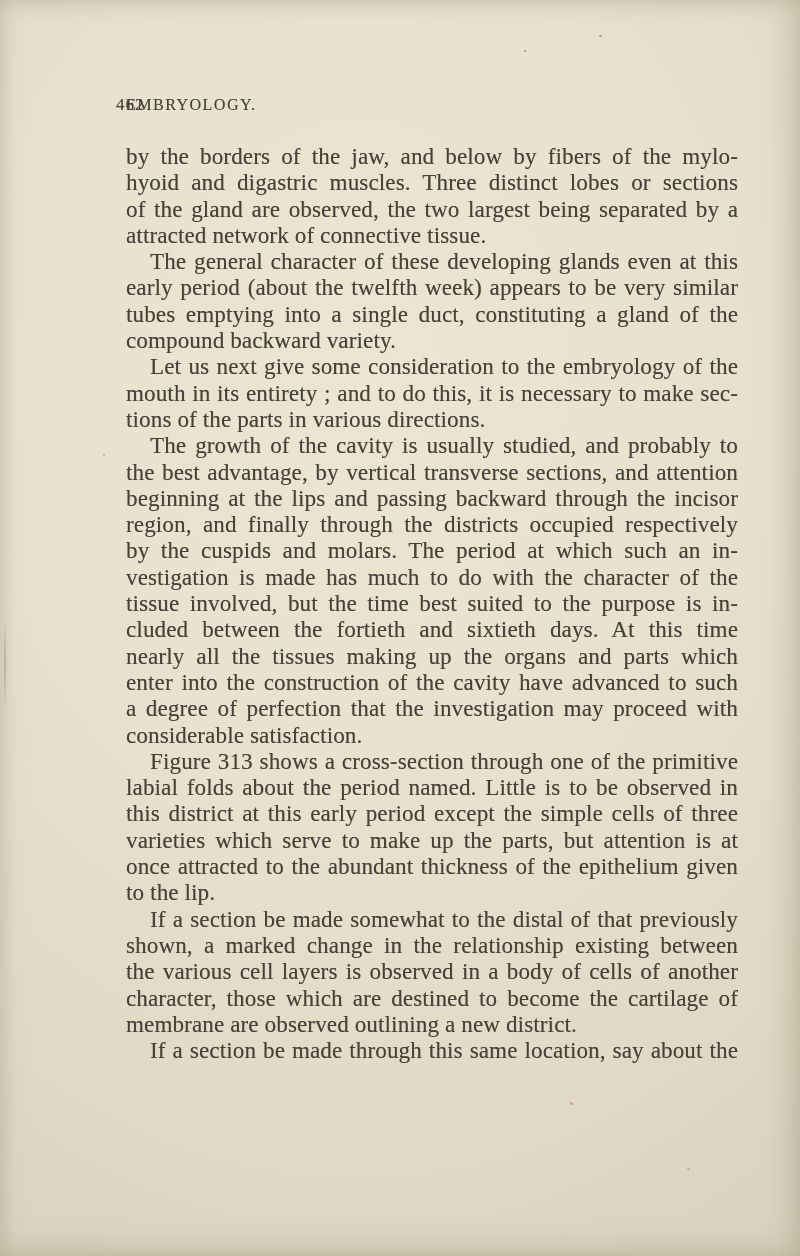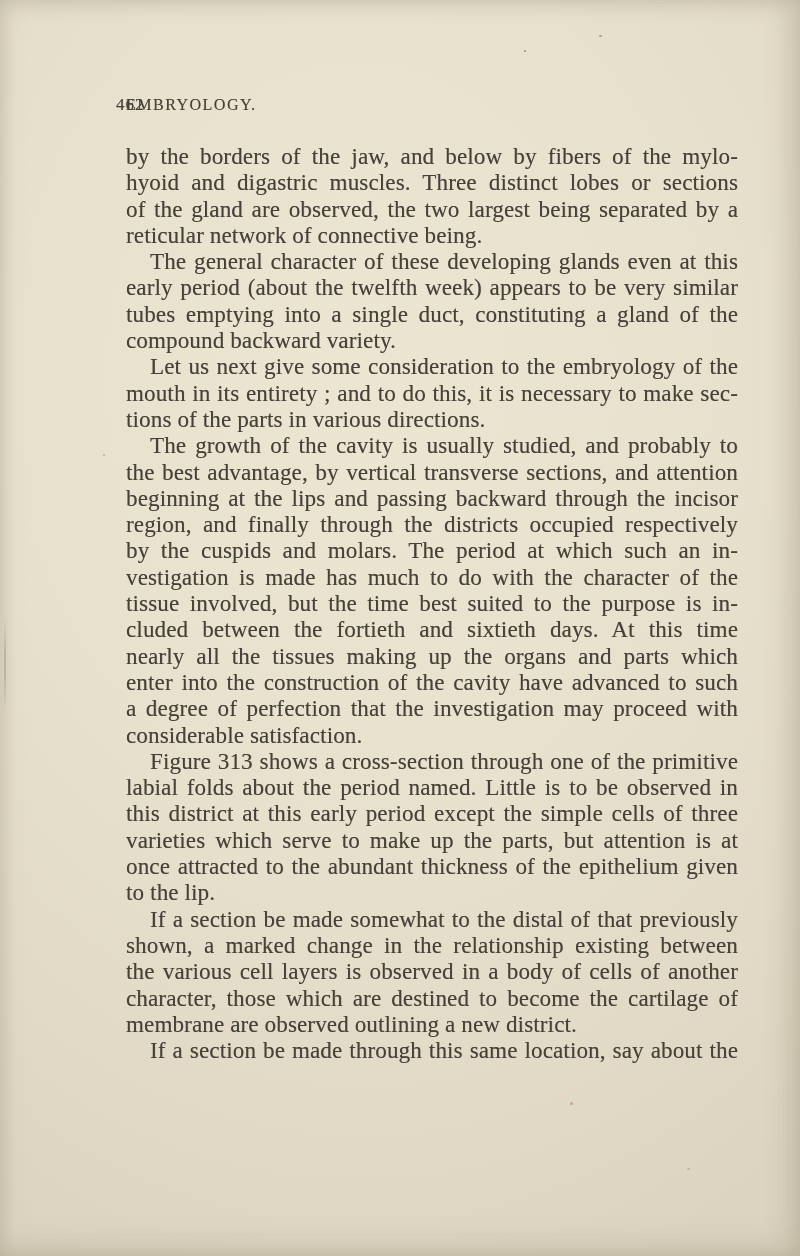--- a/index.html
+++ b/index.html
@@ -90,21 +90,21 @@
 <div class="page">
 
   <span class="pagenum">462</span>
 
   <div class="running-head">EMBRYOLOGY.</div>
 
   <div class="textblock" id="text-block">
       <div class="line">by the borders of the jaw, and below by fibers of the mylo-</div>
       <div class="line">hyoid and digastric muscles. Three distinct lobes or sections</div>
       <div class="line">of the gland are observed, the two largest being separated by a</div>
-      <div class="line para-end">reticular network of connective being.</div>
+      <div class="line para-end">attracted network of connective tissue.</div>
       <div class="line indent">The general character of these developing glands even at this</div>
       <div class="line">early period (about the twelfth week) appears to be very similar</div>
       <div class="line">tubes emptying into a single duct, constituting a gland of the</div>
       <div class="line para-end">compound backward variety.</div>
       <div class="line indent">Let us next give some consideration to the embryology of the</div>
       <div class="line">mouth in its entirety ; and to do this, it is necessary to make sec-</div>
       <div class="line para-end">tions of the parts in various directions.</div>
       <div class="line indent">The growth of the cavity is usually studied, and probably to</div>
       <div class="line">the best advantage, by vertical transverse sections, and attention</div>
       <div class="line">beginning at the lips and passing backward through the incisor</div>

